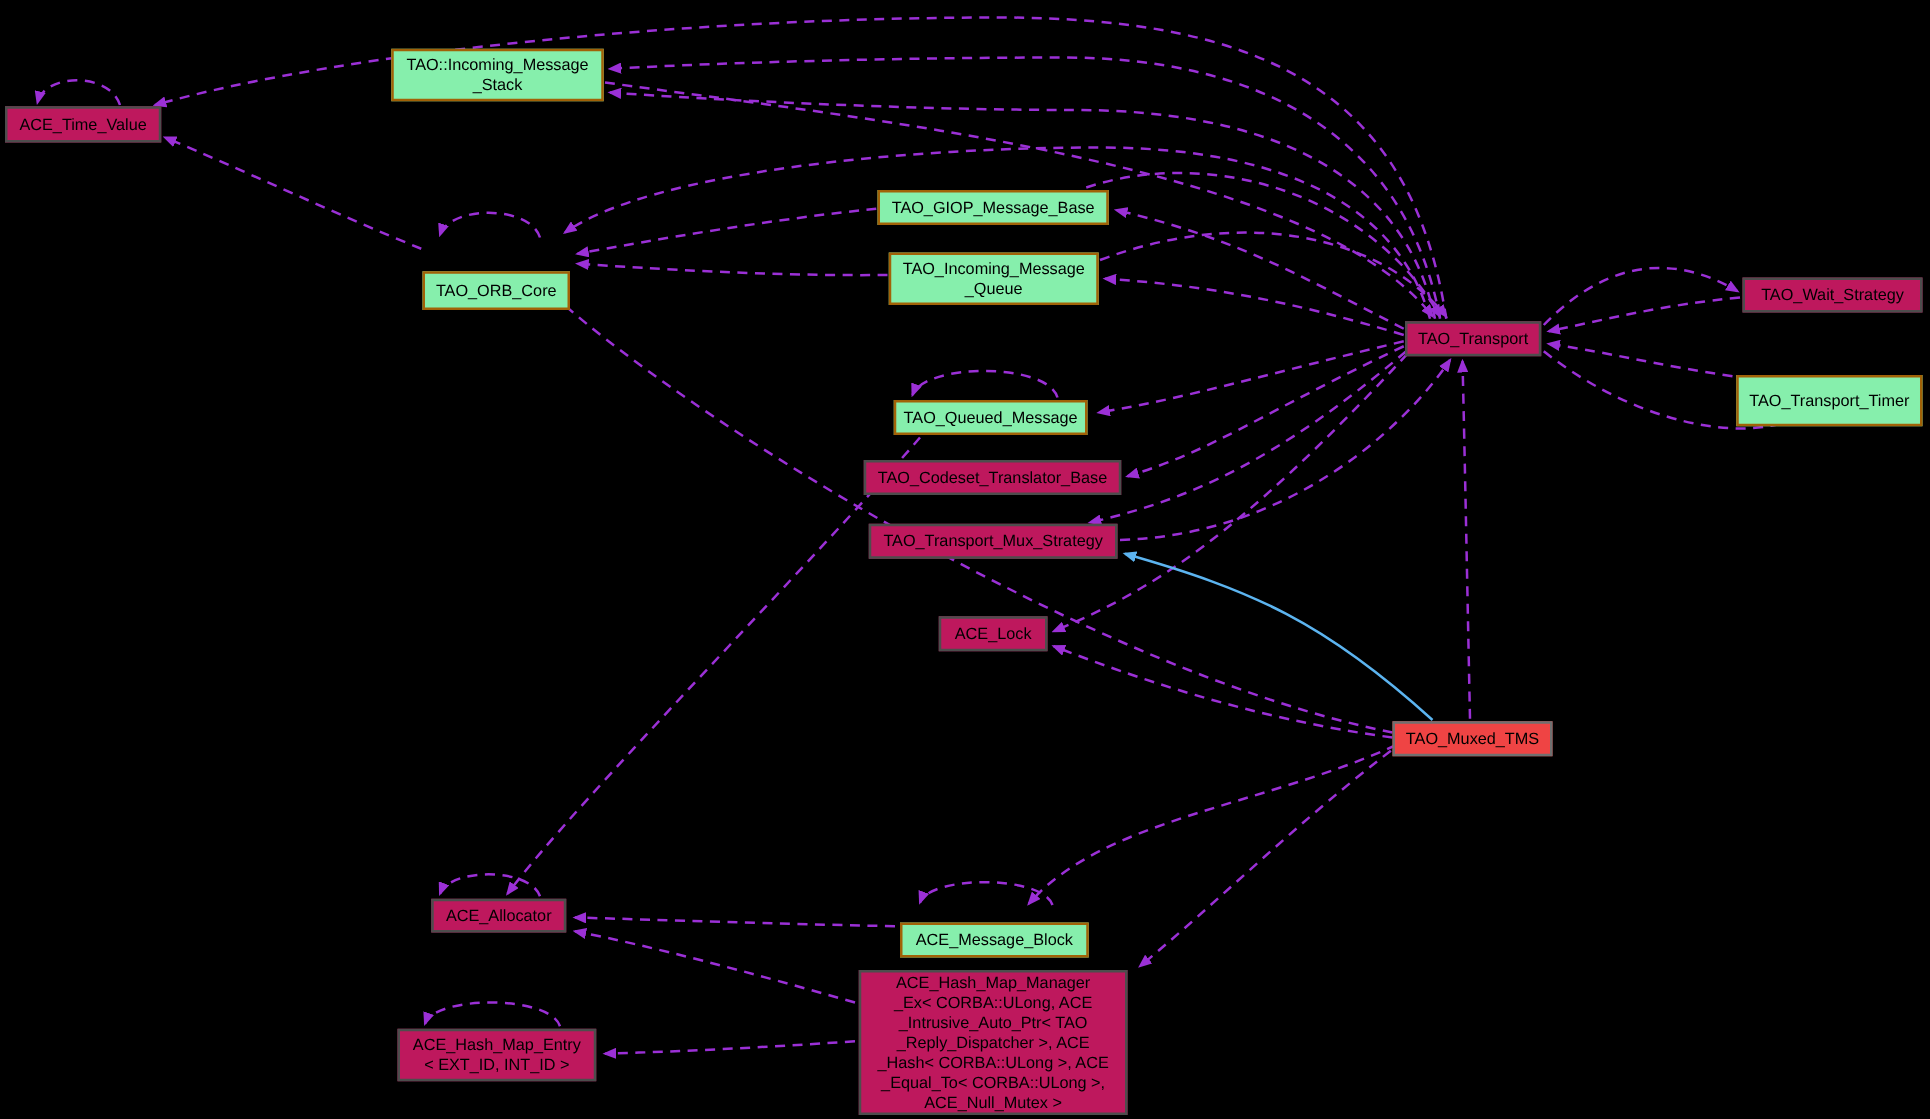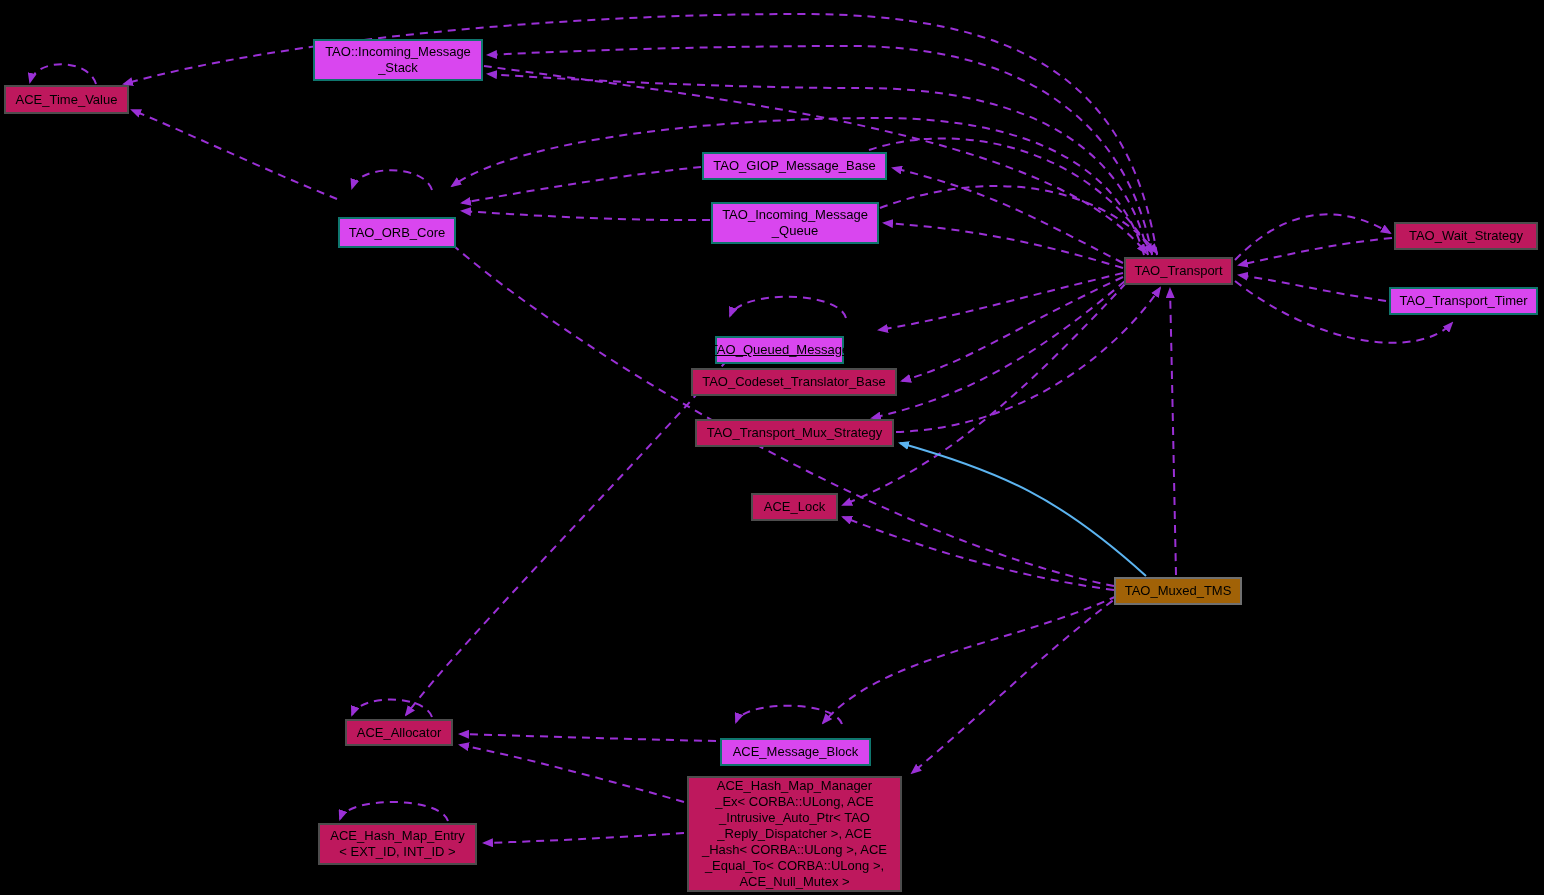--- a/index.html
+++ b/index.html
@@ -14,22 +14,22 @@
   .node{
     position:absolute;
     display:flex;flex-direction:column;
     align-items:center;justify-content:center;
     font-size:13px;line-height:16px;color:#000;
     text-align:center;white-space:nowrap;
     box-sizing:border-box;
     cursor:pointer;
   }
   .node.plain{background:#be185d;border:2px solid #4d4d4d;}
-  .node.highlight{background:#d946ef;border:2px solid #0f766e;}
-  .node.focus{background:#a16207;border:2px solid #707070;cursor:default;}
+  .node.highlight{background:#86efac;border:2px solid #a16207;}
+  .node.focus{background:#ef4444;border:2px solid #707070;cursor:default;}
 </style>
 </head>
 <body>
 
 <div id="canvas">
   <svg id="edge-layer" xmlns="http://www.w3.org/2000/svg" width="1544" height="895" viewBox="0 0 1544 895">
     <defs>
       <marker id="arrow-usage" markerWidth="11" markerHeight="9" refX="9" refY="4.5" orient="auto" markerUnits="userSpaceOnUse">
         <path d="M0,0 L11,4.5 L0,9 z" fill="#9B30D6"></path>
       </marker>
@@ -88,39 +88,39 @@
       <div class="node highlight" style="left: 338px; top: 192px; width: 118px; height: 31px; margin-top: 25px;">
         <div>TAO_ORB_Core</div>
       </div>
       <div class="node highlight" style="left: 702px; top: 152px; width: 185px; height: 28px;">
         <div>TAO_GIOP_Message_Base</div>
       </div>
       <div class="node highlight" style="left: 711px; top: 202px; width: 168px; height: 42px;">
         <div>TAO_Incoming_Message</div>
         <div>_Queue</div>
       </div>
-      <div class="node highlight" style="left: 715px; top: 336px; width: 129px; height: 28px; text-decoration: underline;">
+      <div class="node highlight" style="left: 715px; top: 320px; width: 155px; height: 28px;">
         <div>TAO_Queued_Message</div>
       </div>
       <div class="node plain" style="left: 691px; top: 368px; width: 206px; height: 28px; align-items: center;">
         <div>TAO_Codeset_Translator_Base</div>
       </div>
       <div class="node plain" style="left: 695px; top: 419px; width: 199px; height: 28px;">
         <div>TAO_Transport_Mux_Strategy</div>
       </div>
       <div class="node plain" style="left: 751px; top: 493px; width: 87px; height: 28px; justify-content: center;">
         <div>ACE_Lock</div>
       </div>
       <div class="node plain" style="left: 1124px; top: 257px; width: 109px; height: 28px;">
         <div>TAO_Transport</div>
       </div>
       <div class="node plain" style="left: 1394px; top: 222px; width: 144px; height: 28px;">
         <div>TAO_Wait_Strategy</div>
       </div>
-      <div class="node highlight" style="left: 1389px; top: 287px; width: 149px; height: 28px; align-items: center;">
+      <div class="node highlight" style="left: 1389px; top: 300px; width: 149px; height: 41px; align-items: center;">
         <div>TAO_Transport_Timer</div>
       </div>
       <div class="node focus" style="left: 1114px; top: 577px; width: 128px; height: 28px;">
         <div>TAO_Muxed_TMS</div>
       </div>
       <div class="node plain" style="left: 345px; top: 719px; width: 108px; height: 27px;">
         <div>ACE_Allocator</div>
       </div>
       <div class="node highlight" style="left: 720px; top: 726px; width: 151px; height: 28px; margin-top: 12px;">
         <div>ACE_Message_Block</div>

